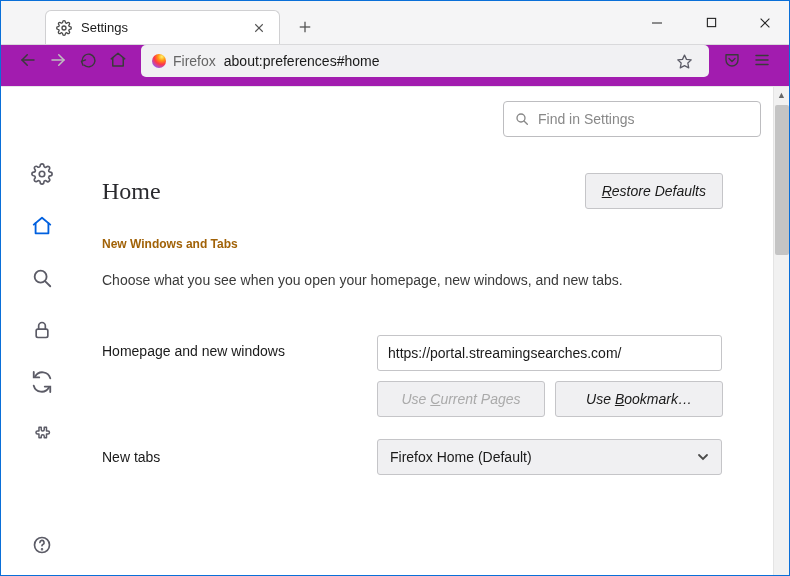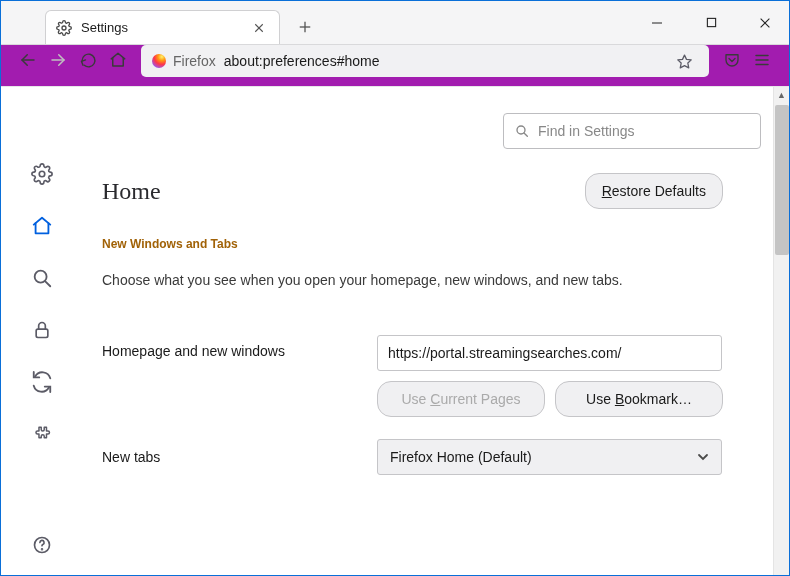--- a/index.html
+++ b/index.html
@@ -26,24 +26,24 @@
   .content-wrap { flex: 1; display: flex; overflow: hidden; position: relative; }
   .vscrollbar { width: 16px; background: #f1f1f1; border-left: 1px solid #e4e4e4; display: flex; flex-direction: column; align-items: center; }
   .vscrollbar .arrow { width: 16px; height: 16px; display: flex; align-items: center; justify-content: center; color: #666; font-size: 9px; }
   .vscrollbar .thumb { width: 14px; height: 150px; background: #c4c4c4; border-radius: 2px; margin-top: 2px; }
   .content { flex: 1; display: flex; overflow: hidden; }
   .catbar { width: 85px; padding-top: 75px; display: flex; flex-direction: column; align-items: center; gap: 28px; }
   .cat-btn { width: 36px; height: 24px; display: flex; align-items: center; justify-content: center; color: #5b5b66; cursor: pointer; }
   .cat-btn.active { color: #0060df; }
   .cat-spacer { flex: 1; }
   .pane { flex: 1; padding: 20px 50px 0 20px; color: #1a1a1a; position: relative; }
-  .findbox { position: absolute; top: 26px; right: 12px; width: 258px; height: 36px; border: 1px solid #bdbdc0; border-radius: 4px; display: flex; align-items: center; padding: 0 10px; gap: 8px; color: #888; font-size: 14px; background: #fff; }
+  .findbox { position: absolute; top: 14px; right: 12px; width: 258px; height: 36px; border: 1px solid #bdbdc0; border-radius: 4px; display: flex; align-items: center; padding: 0 10px; gap: 8px; color: #888; font-size: 14px; background: #fff; }
   .page-header { display: flex; align-items: center; justify-content: space-between; margin-top: 66px; margin-bottom: 28px; }
   .page-title { font-size: 24px; font-weight: 400; color: #2a2a2e; font-family: Liberation Serif, serif; }
-  .btn { height: 36px; padding: 0 16px; border: 1px solid #c5c5c8; background: #f0f0f2; font-size: 14px; color: #1a1a1a; display: inline-flex; align-items: center; border-radius: 14px; cursor: pointer; }
+  .btn { height: 36px; padding: 0 16px; border: 1px solid #c5c5c8; background: #f0f0f2; font-size: 14px; color: #1a1a1a; display: inline-flex; align-items: center; border-radius: 3px; cursor: pointer; font-style: italic; }
   .btn.disabled { color: #aaa; cursor: default; }
   .btn .ul { text-decoration: underline; }
   .section-title { font-size: 12px; font-weight: 600; margin-bottom: 20px; color: #a16207; }
   .section-desc { font-size: 14px; color: #3a3a3a; margin-bottom: 44px; line-height: 1.4; }
   .row { display: flex; align-items: center; margin-bottom: 14px; gap: 20px; }
   .row-label { width: 255px; font-size: 14px; color: #1a1a1a; }
   .row-controls { flex: 1; display: flex; flex-direction: column; gap: 10px; }
   .select { height: 36px; border: 1px solid #c5c5c8; background: #f0f0f2; border-radius: 3px; display: flex; align-items: center; padding: 0 12px; font-size: 14px; color: #1a1a1a; justify-content: space-between; cursor: pointer; width: 345px; }
   .chev { width: 12px; height: 12px; display: inline-flex; align-items: center; justify-content: center; }
   .text-input { width: 345px; height: 36px; border: 1px solid #c5c5c8; border-radius: 3px; padding: 0 10px; font-size: 14px; color: #1a1a1a; background: #fff; }

